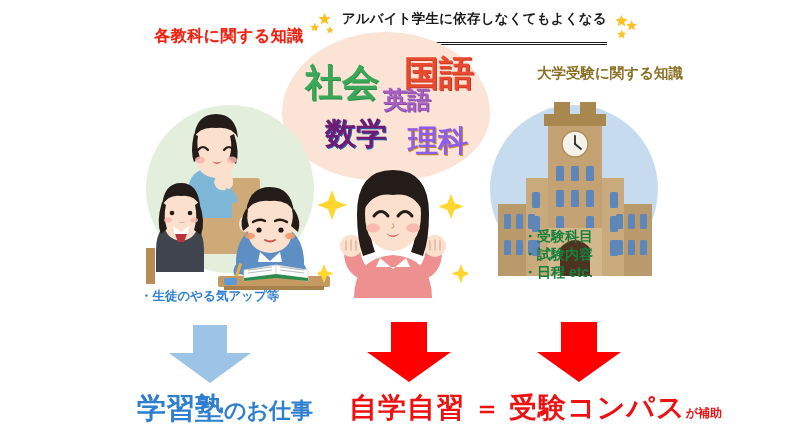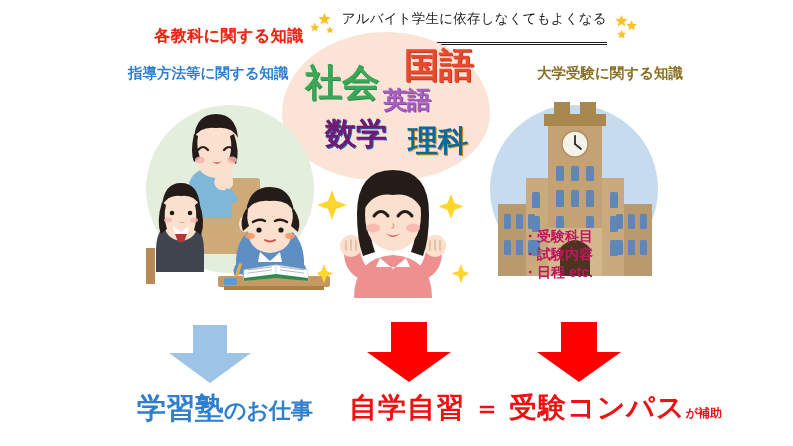--- a/index.html
+++ b/index.html
@@ -18,21 +18,21 @@
     position:absolute;left:0;top:8px;width:793px;height:40px;
     display:flex;align-items:center;justify-content:center;gap:6px;
   }
   .banner-sub{
     font-size:16px;font-weight:bold;color:#ee2211;
     letter-spacing:0.5px;white-space:nowrap;
     text-shadow:0 0 1px rgba(238,34,17,.4);
     margin-top:16px;
   }
   .banner-main{
-    font-size:13.5px;font-weight:normal;color:#1b1b1b;
+    font-size:13.5px;font-weight:bold;color:#1b1b1b;
     white-space:nowrap;letter-spacing:0.2px;
     border-bottom:3px double #1b1b1b;
     padding-bottom:15px;line-height:1.15;
   }
   .star-cluster{position:relative;width:26px;height:30px;flex:0 0 auto;}
   .star{position:absolute;color:#ffc21e;line-height:1;
         text-shadow:0 0 1px #e09a00;}
   .star.s1{font-size:15px;left:8px;top:-2px;}
   .star.s2{font-size:11px;left:0px;top:9px;}
   .star.s3{font-size:9px;left:16px;top:13px;}
@@ -44,27 +44,27 @@
   .subject-bubble{
     position:absolute;left:282px;top:32px;width:208px;height:148px;
     background:#fbe3d5;border-radius:50% 50% 45% 45%/55% 55% 45% 45%;
   }
   .subject{
     position:absolute;font-weight:bold;white-space:nowrap;
     font-family:"DejaVu Sans","Liberation Sans",sans-serif;
   }
   .sub-shakai{left:305px;top:58px;font-size:37px;color:#3aa858;
     text-shadow:1px 1px 0 #2e8c48;}
-  .sub-kokugo{left:404px;top:42px;font-size:35px;color:#e8492f;
+  .sub-kokugo{left:404px;top:50px;font-size:35px;color:#e8492f;
     text-shadow:1px 1px 0 #c43a23;}
   .sub-eigo{left:383px;top:84px;font-size:24px;color:#a660c0;
     text-shadow:1px 1px 0 #8a48a6;}
   .sub-suugaku{left:325px;top:113px;font-size:31px;color:#701a75;
     text-shadow:1px 1px 0 #2464a8;}
-  .sub-rika{left:408px;top:121px;font-size:30px;color:#0369a1;
+  .sub-rika{left:408px;top:121px;font-size:30px;color:#8b5cf6;
     text-shadow:1px 1px 0 #d08f14;}
 
   
   .cap{position:absolute;font-weight:bold;white-space:nowrap;}
   .cap-left   {left:128px;top:64px;font-size:14.5px;color:#2f7fd0;}
   .cap-right  {left:497px;top:64px;font-size:14.5px;color:#8a7024;margin-left:40px;}
 
   
   .circle-green{
     position:absolute;left:146px;top:105px;width:168px;height:168px;
@@ -75,21 +75,21 @@
     background:#c6dcee;border-radius:50%;
   }
 
   .scene{position:absolute;left:140px;top:100px;width:190px;height:190px;}
   .scene2{position:absolute;left:482px;top:100px;width:186px;height:190px;}
   .scene3{position:absolute;left:318px;top:168px;width:150px;height:130px;}
 
   
   .bullets{position:absolute;font-weight:bold;line-height:1.28;}
   .bul-left{left:140px;top:288px;font-size:12.5px;color:#2f7fd0;white-space:nowrap;}
-  .bul-right{left:523px;top:228px;font-size:14px;color:#be185d;white-space:nowrap;}
+  .bul-right{left:523px;top:228px;font-size:14px;color:#15803d;white-space:nowrap;}
 
   
   .arrow{position:absolute;}
 
   
   .bottom{position:absolute;white-space:nowrap;font-weight:bold;}
   .bot-left{left:137px;top:389px;color:#2f7fd0;}
   .bot-left .big{font-size:29px;}
   .bot-left .small{font-size:22px;}
   .bot-mid{left:349px;top:389px;color:#ee1111;}
@@ -121,21 +121,20 @@
   </div>
 
   <div class="subject-bubble"></div>
 
   <div class="subject sub-shakai">社会</div>
   <div class="subject sub-kokugo">国語</div>
   <div class="subject sub-eigo">英語</div>
   <div class="subject sub-suugaku">数学</div>
   <div class="subject sub-rika">理科</div>
 
-  <div class="cap cap-left">指導方法等に関する知識</div>
   <div class="cap cap-right">大学受験に関する知識</div>
 
   <div class="circle-green"></div>
 
   <svg class="scene" viewBox="0 0 190 190">
 
     <rect x="58" y="78" width="62" height="76" rx="3" fill="#cdaa78"></rect>
 
     <g>
       <path d="M48 92 q0 -22 22 -24 q22 2 22 24 l0 26 l-44 0 z" fill="#7fb7d8"></path>
@@ -204,20 +203,21 @@
       <g stroke="#9aa0a6" stroke-width=".7">
         <line x1="108" y1="170" x2="132" y2="167"></line>
         <line x1="108" y1="173" x2="132" y2="170"></line>
         <line x1="140" y1="167" x2="164" y2="170"></line>
         <line x1="140" y1="170" x2="164" y2="173"></line>
       </g>
     </g>
     <rect x="84" y="178" width="13" height="7" rx="2" fill="#5b9bd5"></rect>
   </svg>
 
+  <div class="bullets bul-left">・生徒のやる気アップ等</div>
 
   <div class="circle-blue"></div>
 
   <svg class="scene2" viewBox="0 0 186 190">
 
     <rect x="16" y="104" width="44" height="72" fill="#b99a6c"></rect>
     <rect x="126" y="104" width="44" height="72" fill="#b99a6c"></rect>
 
     <rect x="44" y="78" width="44" height="98" fill="#c9aa7c"></rect>
     <rect x="98" y="78" width="44" height="98" fill="#c9aa7c"></rect>

